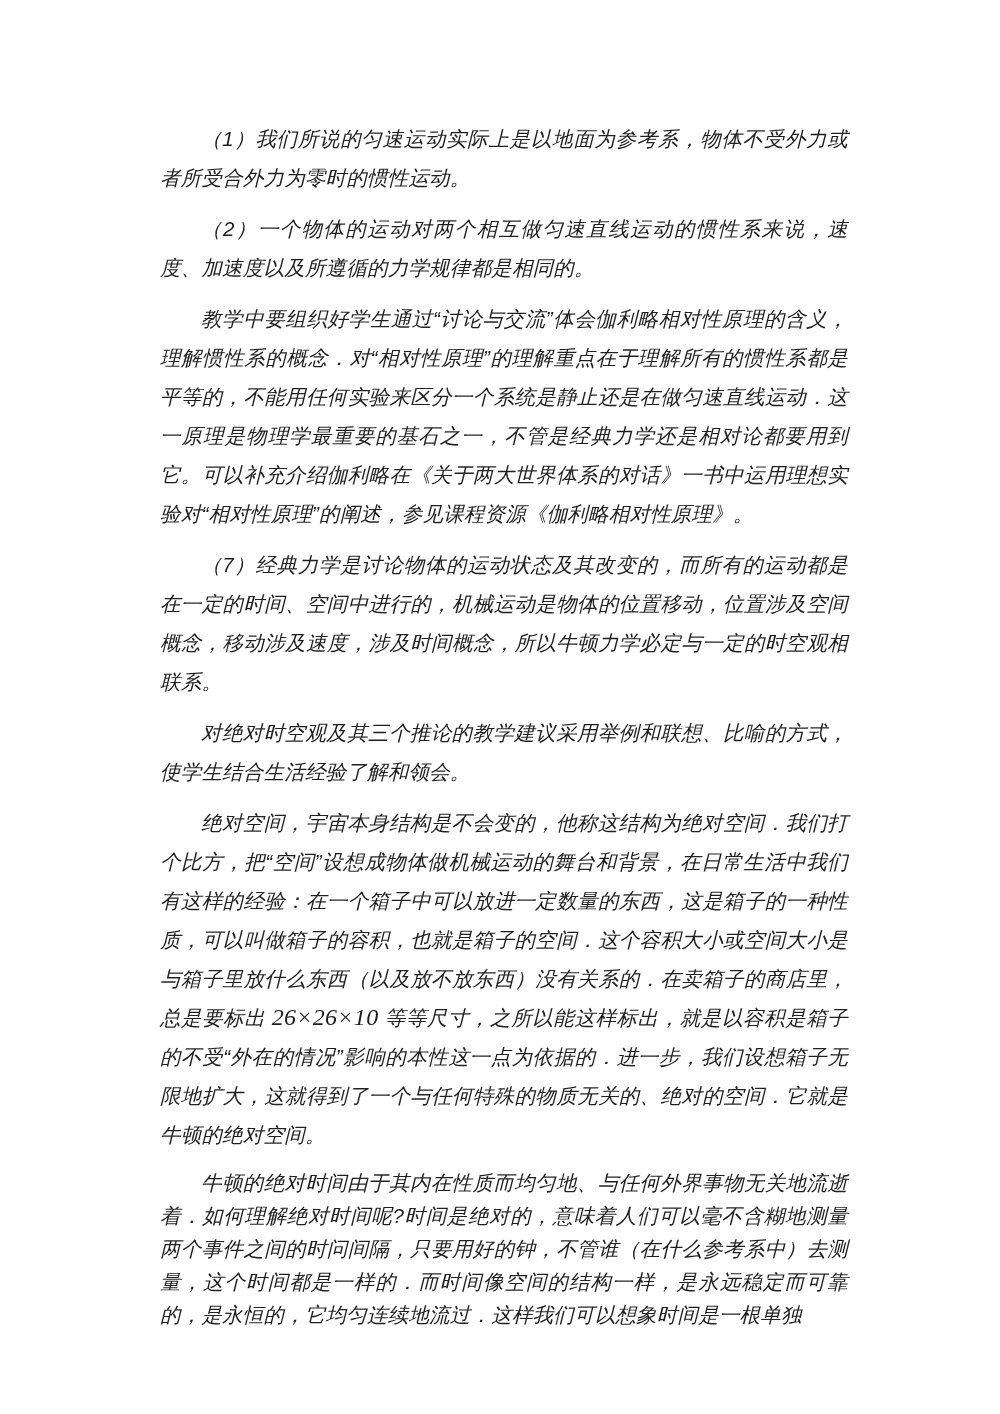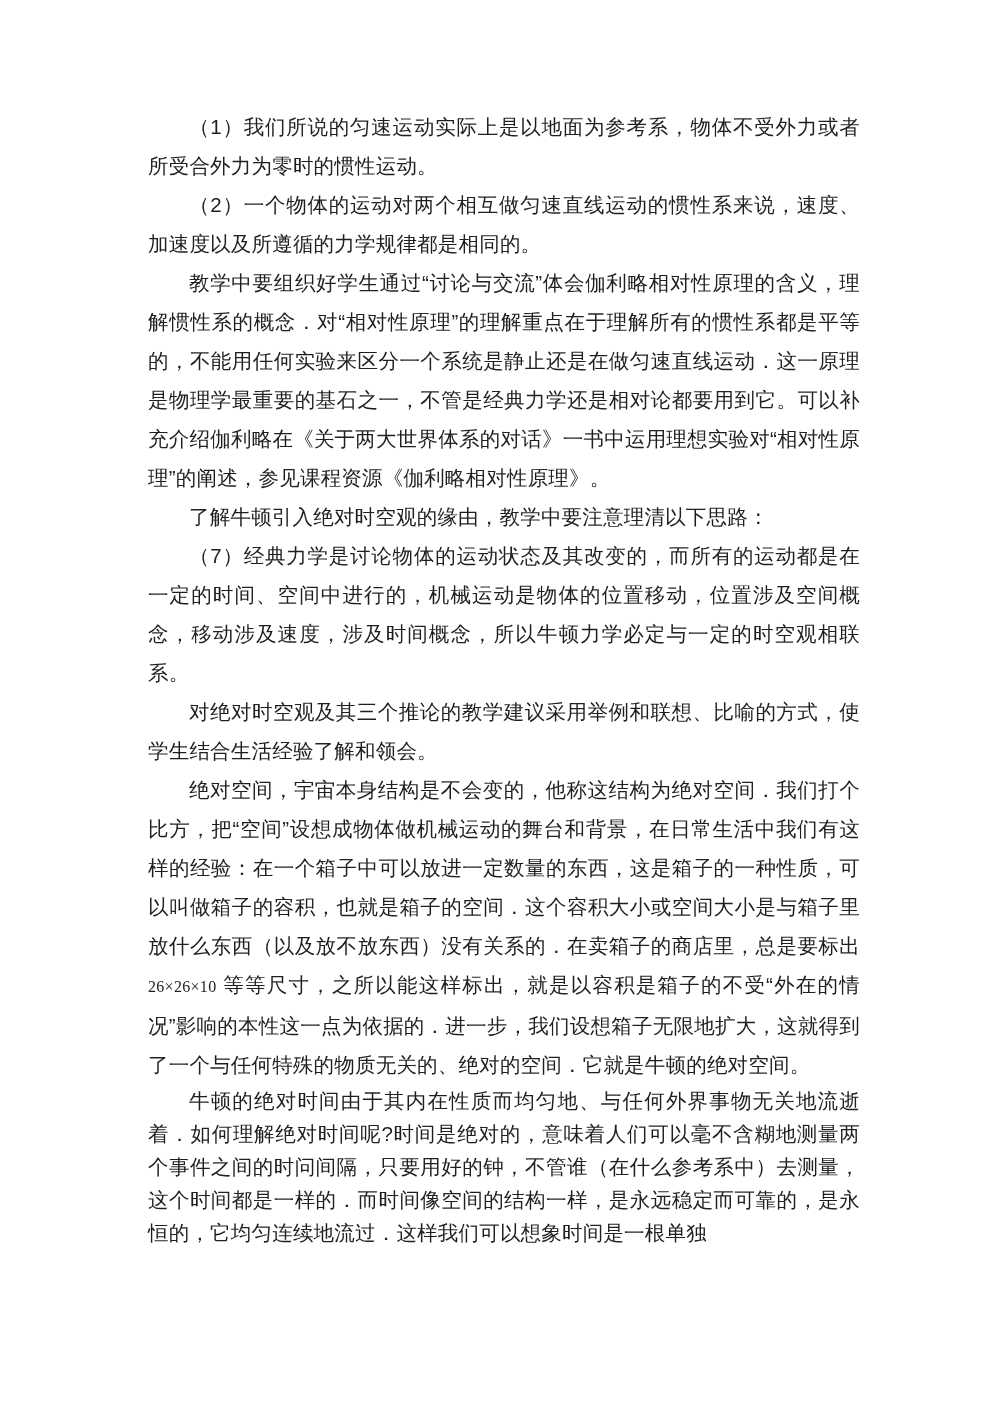--- a/index.html
+++ b/index.html
@@ -25,56 +25,56 @@
 
   .content {
     position: absolute;
     left: 148px;
     top: 107px;
     width: 712px;
   }
 
   
   p.para {
-    margin: 0;
+    margin: 12px;
     font-size: 20.5px;
     line-height: 39px;
     text-align: justify;
     text-justify: inter-ideograph;
     text-indent: 2em;
     letter-spacing: 0.2px;
     color: #1f1f1f;
     word-break: break-all;
+    font-style: italic;
   }
 
   
   p.para.tight {
     line-height: 33px;
   }
 
   
   .num {
     font-family: "Liberation Serif", "DejaVu Serif", serif;
-    font-size: 16px;
+    font-size: 24px;
     letter-spacing: 0.3px;
   }
 </style>
 </head>
 <body>
 
 <div class="page">
   <div class="content">
 
     <p class="para">（1）我们所说的匀速运动实际上是以地面为参考系，物体不受外力或者所受合外力为零时的惯性运动。</p>
 
     <p class="para">（2）一个物体的运动对两个相互做匀速直线运动的惯性系来说，速度、加速度以及所遵循的力学规律都是相同的。</p>
 
     <p class="para">教学中要组织好学生通过“讨论与交流”体会伽利略相对性原理的含义，理解惯性系的概念．对“相对性原理”的理解重点在于理解所有的惯性系都是平等的，不能用任何实验来区分一个系统是静止还是在做匀速直线运动．这一原理是物理学最重要的基石之一，不管是经典力学还是相对论都要用到它。可以补充介绍伽利略在《关于两大世界体系的对话》一书中运用理想实验对“相对性原理”的阐述，参见课程资源《伽利略相对性原理》。</p>
 
-    <p class="para">了解牛顿引入绝对时空观的缘由，教学中要注意理清以下思路：</p>
 
     <p class="para">（7）经典力学是讨论物体的运动状态及其改变的，而所有的运动都是在一定的时间、空间中进行的，机械运动是物体的位置移动，位置涉及空间概念，移动涉及速度，涉及时间概念，所以牛顿力学必定与一定的时空观相联系。</p>
 
 
     <p class="para">对绝对时空观及其三个推论的教学建议采用举例和联想、比喻的方式，使学生结合生活经验了解和领会。</p>
 
     <p class="para"><span>绝对空间，宇宙本身结构是不会变的，他称这结构为绝对空间．我们打个比方，把“空间”设想成物体做机械运动的舞台和背景，在日常生活中我们有这样的经验：在一个箱子中可以放进一定数量的东西，这是箱子的一种性质，可以叫做箱子的容积，也就是箱子的空间．这个容积大小或空间大小是与箱子里放什么东西（以及放不放东西）没有关系的．在卖箱子的商店里，总是要标出 </span><span class="num">26×26×10</span><span> 等等尺寸，之所以能这样标出，就是以容积是箱子的不受“外在的情况”影响的本性这一点为依据的．进一步，我们设想箱子无限地扩大，这就得到了一个与任何特殊的物质无关的、绝对的空间．它就是牛顿的绝对空间。</span></p>
 
     <p class="para tight">牛顿的绝对时间由于其内在性质而均匀地、与任何外界事物无关地流逝着．如何理解绝对时间呢?时间是绝对的，意味着人们可以毫不含糊地测量两个事件之间的时问间隔，只要用好的钟，不管谁（在什么参考系中）去测量，这个时间都是一样的．而时间像空间的结构一样，是永远稳定而可靠的，是永恒的，它均匀连续地流过．这样我们可以想象时间是一根单独</p>
 

